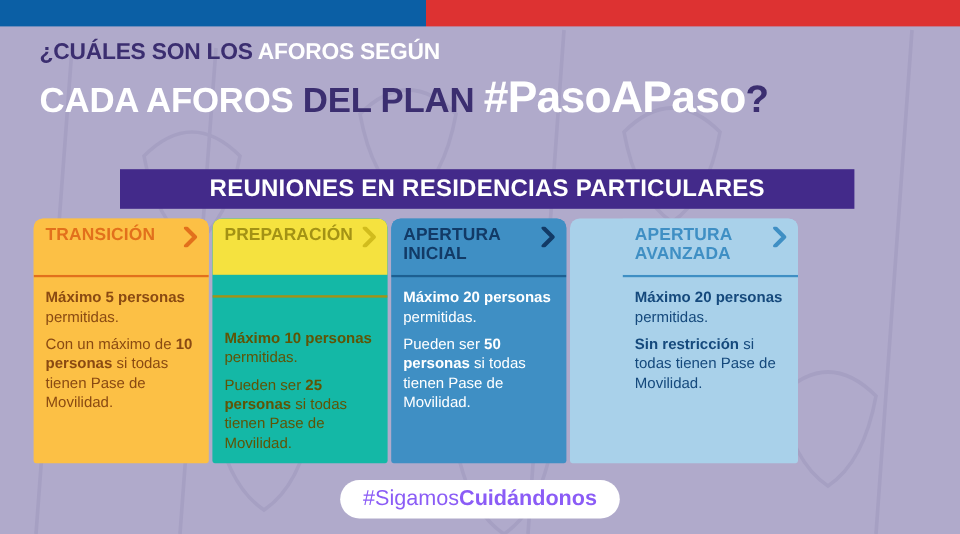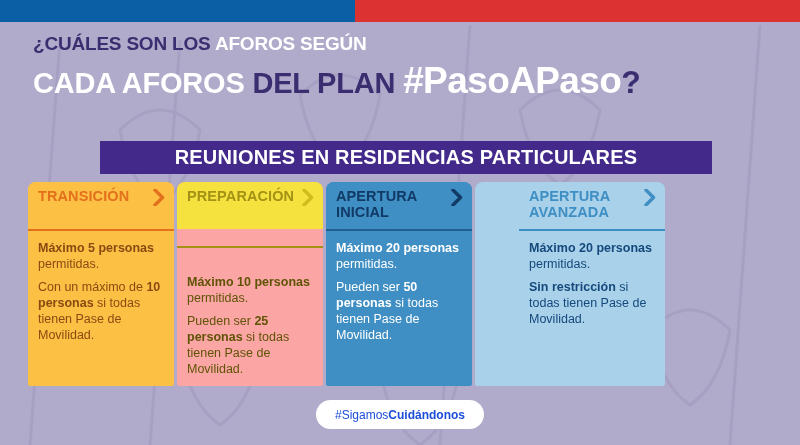--- a/index.html
+++ b/index.html
@@ -155,22 +155,22 @@
     position: absolute;
     left: 50%;
     transform: translateX(-50%);
     top: 400px;
     background: #ffffff;
     border-radius: 16px;
     padding: 5px 19px 6px 19px;
     z-index: 6;
   }
   #footer-pill .pill-text {
-    font-size: 12px;
-    color: #1d4ed8;
+    font-size: 18px;
+    color: #8b5cf6;
     white-space: nowrap;
     font-weight: 400;
   }
   #footer-pill .pill-text b { font-weight: 700; }
 </style>
 </head>
 <body>
 
 <svg id="bg-pattern" viewBox="0 0 800 445" preserveAspectRatio="none">
   <g fill="none" stroke="#a6a0c3" stroke-width="3">
@@ -214,21 +214,21 @@
             <path d="M3 1 L10.5 8.5 L3 16" fill="none" stroke="#e2701c" stroke-width="3.4" stroke-linecap="round" stroke-linejoin="round"></path>
           </svg>
         </span>
       </div>
       <div class="col-rule" style="background: rgb(226, 112, 28);"></div>
       <div class="col-body" style="color: rgb(138, 74, 18);">
         <p><b>Máximo 5 personas</b><span> permitidas.</span></p>
         <p><span>Con un máximo de </span><b>10 personas</b><span> si todas tienen Pase de Movilidad.</span></p>
       </div>
     </div>
-    <div class="col" style="background: #fca5a5; gap: 17px;">
+    <div class="col" style="background: #14b8a6; gap: 17px;">
       <div class="col-head" style="background: rgb(245, 226, 63);">
         <div class="col-title" style="color: rgb(163, 146, 21);">PREPARACIÓN</div>
         <span class="chev">
           <svg viewBox="0 0 13 17">
             <path d="M3 1 L10.5 8.5 L3 16" fill="none" stroke="#d1bc1d" stroke-width="3.4" stroke-linecap="round" stroke-linejoin="round"></path>
           </svg>
         </span>
       </div>
       <div class="col-rule" style="background: rgb(163, 146, 21);"></div>
       <div class="col-body" style="color: rgb(95, 84, 6);">

